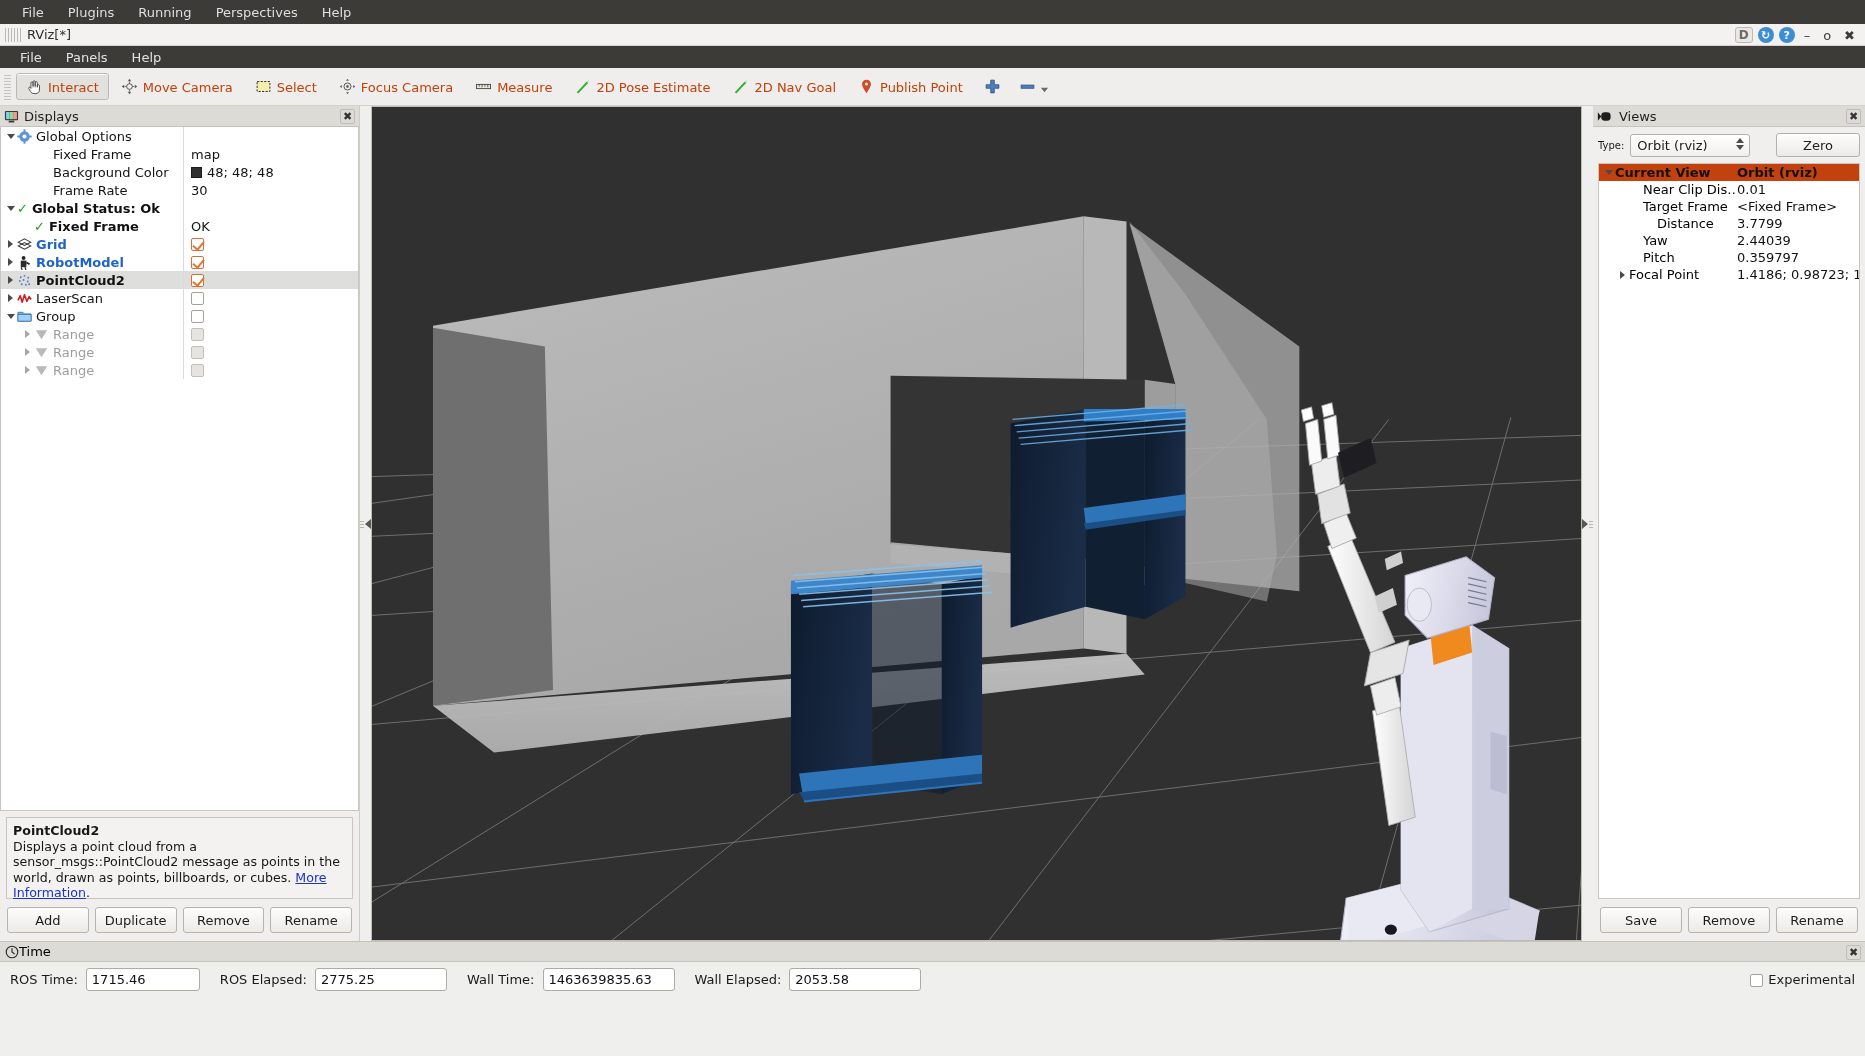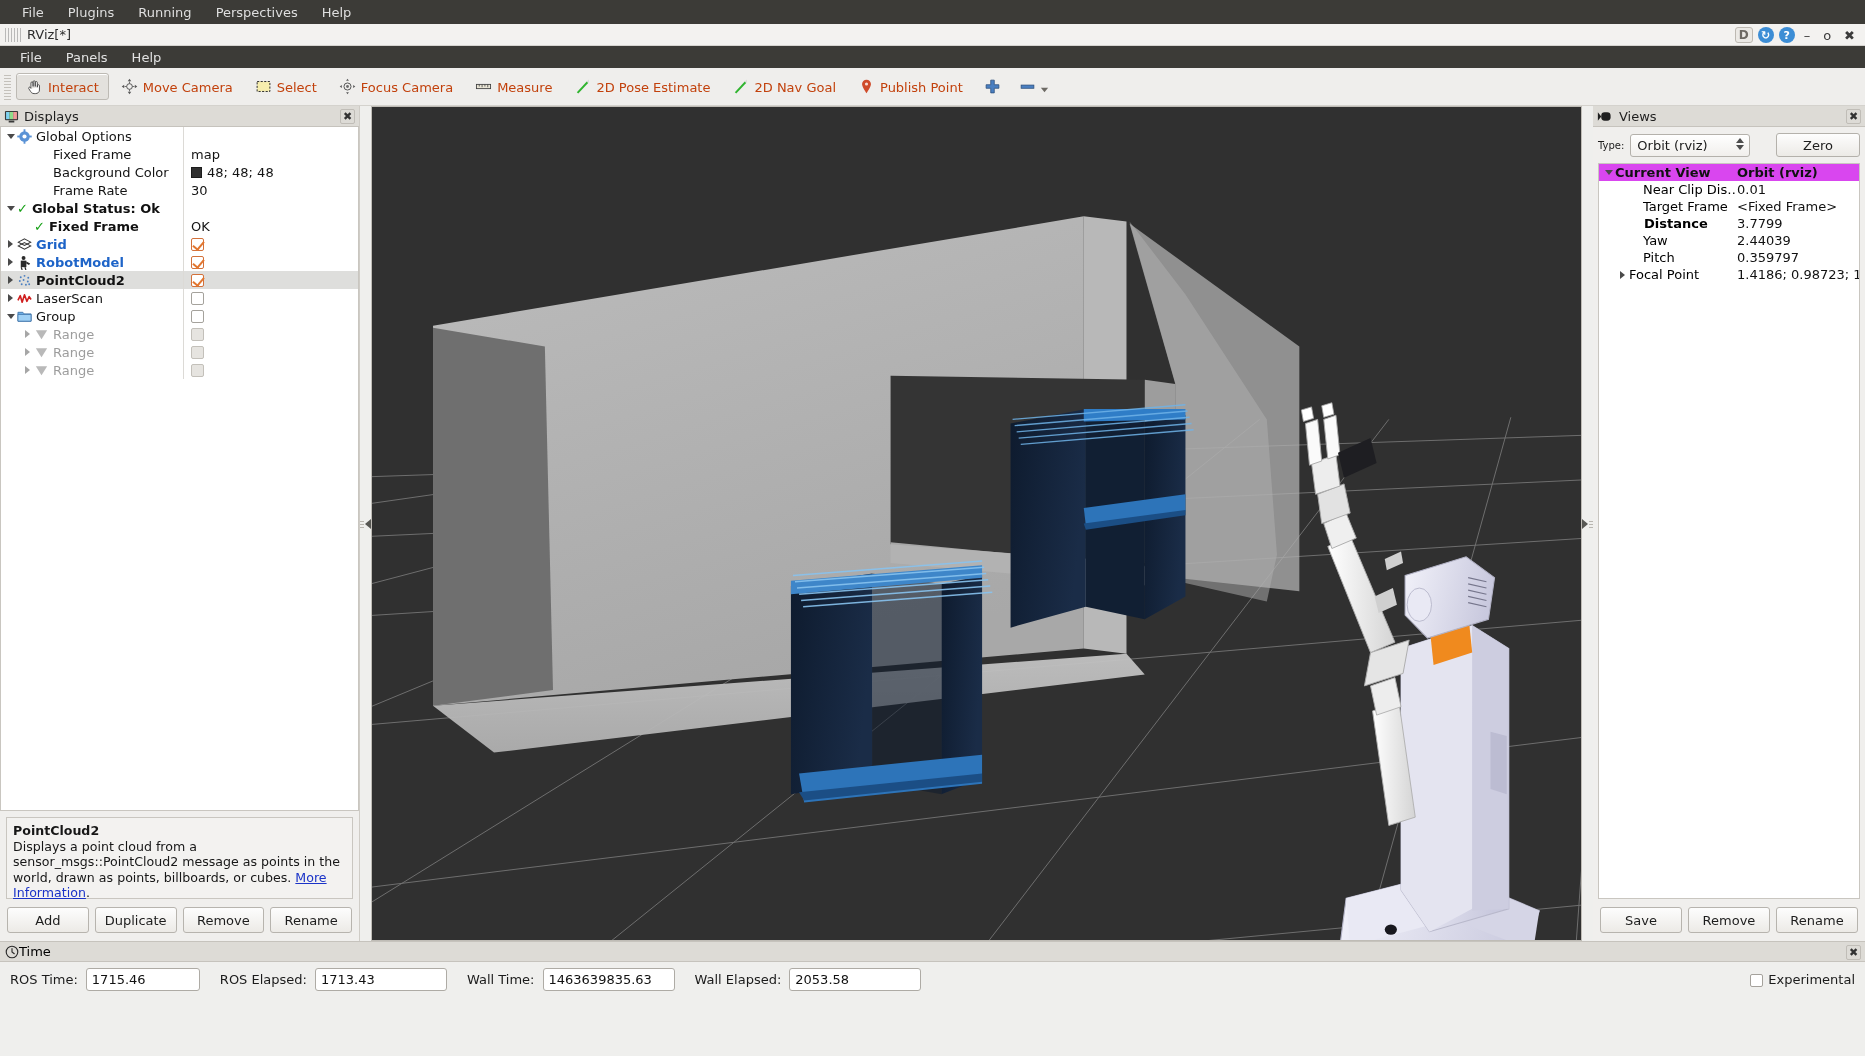--- a/index.html
+++ b/index.html
@@ -195,21 +195,21 @@
   .zero-btn {
     width: 84px; height: 24px; border: 1px solid #b4b1ab; border-radius: 3px;
     background: linear-gradient(#fdfdfd,#eceae6); font-size: 13px;
     display: flex; align-items: center; justify-content: center; cursor: default; color:#1d1d1d;margin-left:20px;
   }
   .views-tree {
     flex: 1; background: #fff; margin: 0 5px; border: 1px solid #c9c6c0;
     overflow: hidden;
   }
   .vrow { display: flex; height: 17px; font-size: 13px; align-items: center; }
-  .vrow.head { background: #d946ef; font-weight: bold; color: #111; }
+  .vrow.head { background: #c2410c; font-weight: bold; color: #111; }
   .vkey { width: 138px; display: flex; align-items: center; overflow: hidden; white-space: nowrap;}
   .vval { flex: 1; overflow: hidden; white-space: nowrap; color: #111; }
 
   
   .time-panel { background: #efefed; }
   .time-header {
     height: 21px; background: #dddbd6; border-top: 1px solid #c6c3bd;
     border-bottom: 1px solid #c6c3bd;
     display: flex; align-items: center; padding: 0 5px; position: relative;
   }
@@ -763,21 +763,21 @@
             <div class="vval">0.01</div>
           </div>
           <div class="vrow">
             <div class="vkey" style="padding-left: 31px;">
               <span class="arrow"></span>
               <span>Target Frame</span>
             </div>
             <div class="vval">&lt;Fixed Frame&gt;</div>
           </div>
           <div class="vrow">
-            <div class="vkey" style="padding-left: 32px; font-weight: bold;">
+            <div class="vkey" style="padding-left: 45px;">
               <span class="arrow"></span>
               <span>Distance</span>
             </div>
             <div class="vval">3.7799</div>
           </div>
           <div class="vrow">
             <div class="vkey" style="padding-left: 31px;">
               <span class="arrow"></span>
               <span>Yaw</span>
             </div>
@@ -815,21 +815,21 @@
       </svg>
       <div class="ph-title">Time</div>
       <div class="panel-close">✖</div>
     </div>
 
     <div class="time-row">
       <span class="tfield-lab">ROS Time:</span>
       <div class="tfield" style="width:114px">1715.46</div>
 
       <span class="tfield-lab" style="margin-left:12px">ROS Elapsed:</span>
-      <div class="tfield" style="width:132px">1713.43</div>
+      <div class="tfield" style="width:132px">2775.25</div>
 
       <span class="tfield-lab" style="margin-left:12px">Wall Time:</span>
       <div class="tfield" style="width:132px">1463639835.63</div>
 
       <span class="tfield-lab" style="margin-left:12px">Wall Elapsed:</span>
       <div class="tfield" style="width:132px">2053.58</div>
 
       <div class="exp-wrap">
         <span class="cbx"></span>
         <span class="tfield-lab">Experimental</span>

